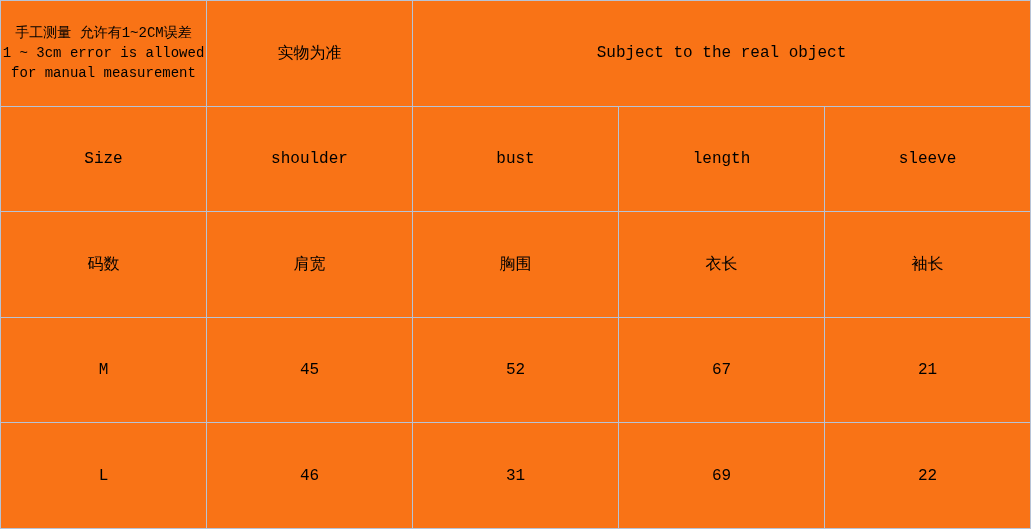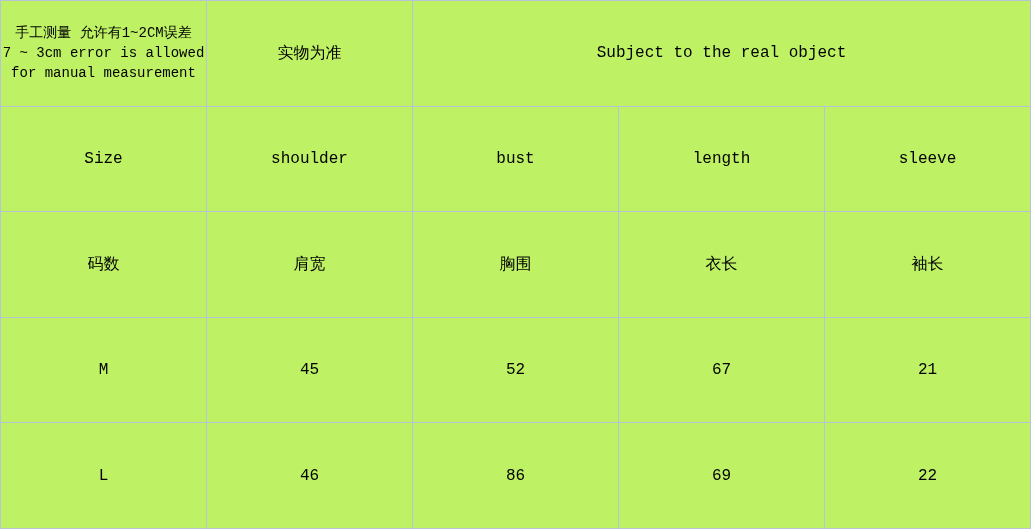--- a/index.html
+++ b/index.html
@@ -8,21 +8,21 @@
     background: #ffffff;
   }
   .size-chart {
     width: 1031px;
     height: 529px;
     border-collapse: collapse;
     table-layout: fixed;
     font-family: "Liberation Mono", "DejaVu Sans Mono", monospace, sans-serif;
     font-size: 16px;
     color: #000000;
-    background: #bef264;
+    background: #f97316;
   }
   .size-chart col { width: 20%; }
   .size-chart td {
     border: 1px solid #b7c3d6;
     text-align: center;
     vertical-align: middle;
     padding: 0;
     overflow: hidden;
   }
   .size-chart tr { height: 66px; }
@@ -40,21 +40,21 @@
     <col>
       <col>
       <col>
       <col>
       <col>
   </colgroup>
   <tbody>
     <tr>
       <td class="note-cell">
         <div class="note-line">手工测量 允许有1~2CM误差</div>
-        <div class="note-line">7 ~ 3cm error is allowed</div>
+        <div class="note-line">1 ~ 3cm error is allowed</div>
         <div class="note-line">for manual measurement</div>
       </td>
       <td>实物为准</td>
       <td colspan="3">Subject to the real object</td>
     </tr>
     <tr>
       <td>Size</td>
       <td>shoulder</td>
       <td>bust</td>
       <td>length</td>
@@ -70,18 +70,18 @@
     <tr>
       <td>M</td>
       <td>45</td>
       <td>52</td>
       <td>67</td>
       <td>21</td>
     </tr>
     <tr>
       <td>L</td>
       <td>46</td>
-      <td>86</td>
+      <td>31</td>
       <td>69</td>
       <td>22</td>
     </tr>
   </tbody>
 </table>
 
 </body></html>

